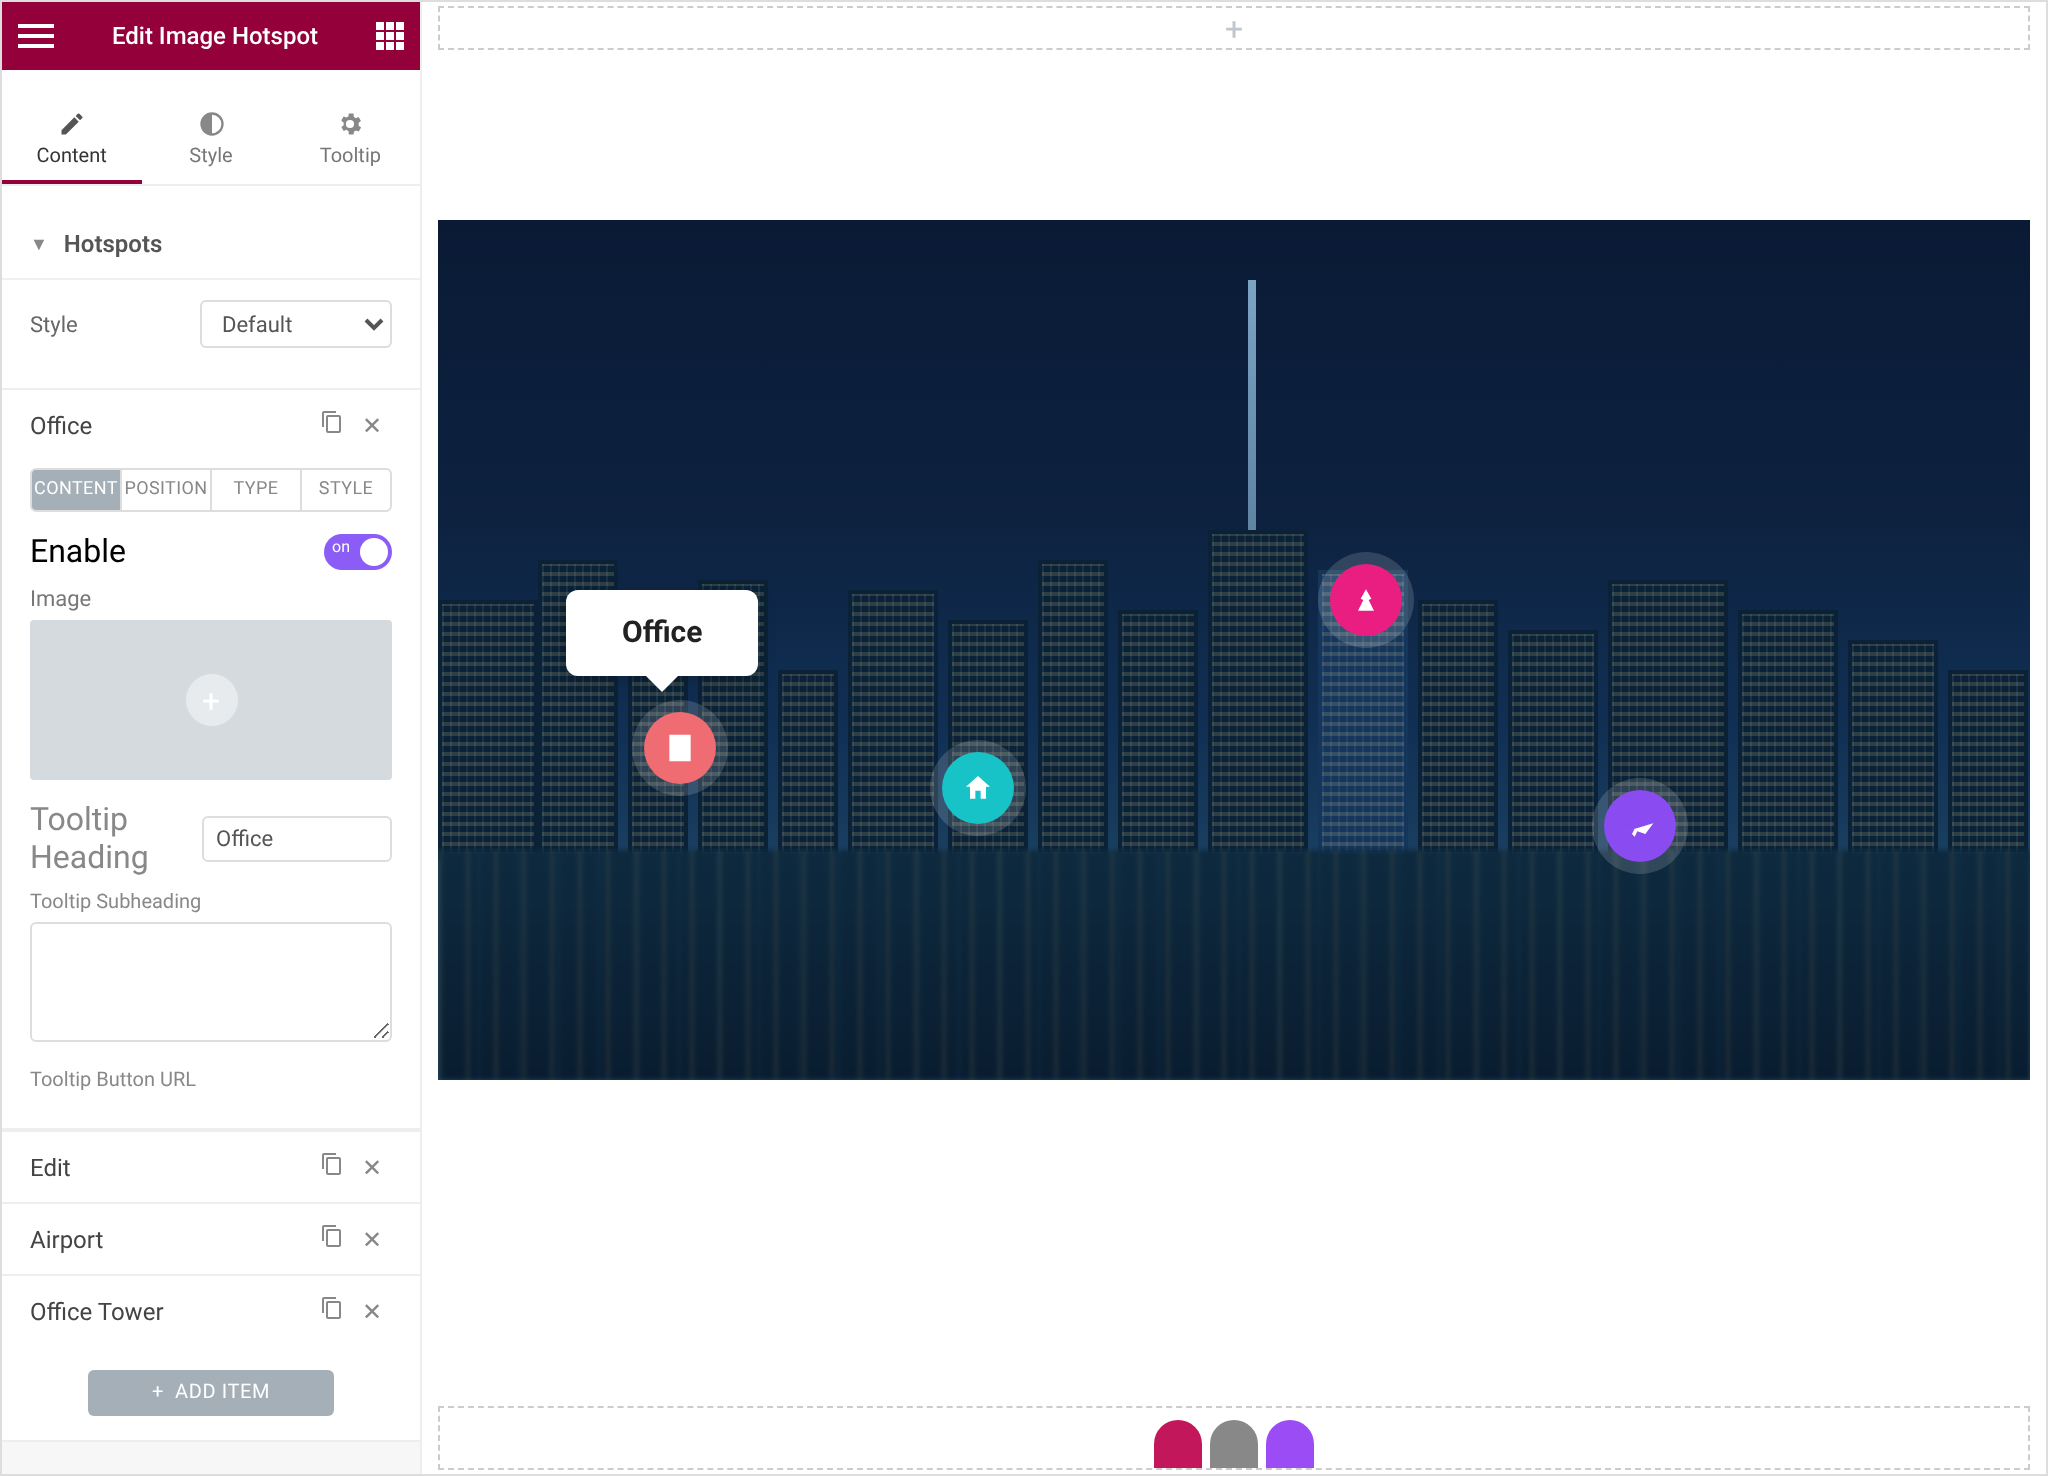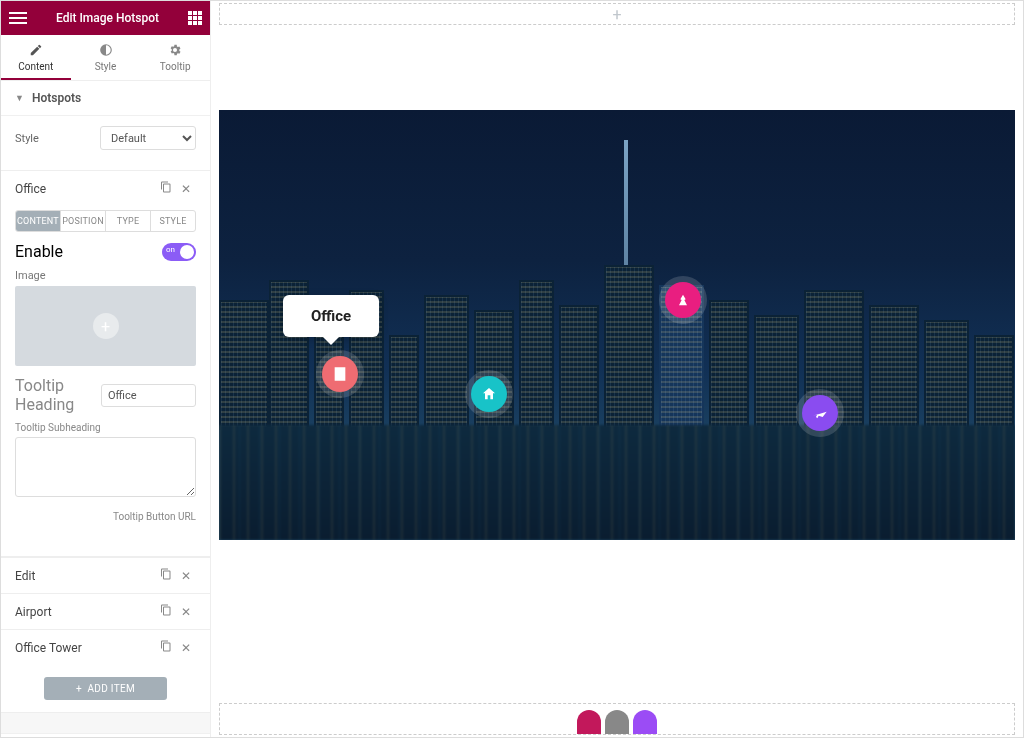--- a/index.html
+++ b/index.html
@@ -1,18 +1,18 @@
 <!DOCTYPE html>
 <html><head>
 <meta charset="utf-8">
 <style>
 * { box-sizing: border-box; margin: 0; padding: 0; font-family: -apple-system, BlinkMacSystemFont, "Segoe UI", Roboto, Helvetica, Arial, sans-serif; }
 body { background: #fff; width: 1024px; height: 738px; overflow: hidden; position: relative; border: 1px solid #ddd; }
 .app { display: flex; height: 100%; }
-.sidebar { width: 210px; flex-shrink: 0; display: flex; flex-direction: column; background: #fff; border-right: 1px solid #eee; }
+.sidebar { width: 210px; flex-shrink: 0; display: flex; flex-direction: column; background: #fff; border-right: 1px solid #eee; gap: 12px; }
 .sidebar-header { background: #93003a; color: #fff; display: flex; align-items: center; height: 34px; padding: 0 8px; font-size: 13px; }
 .sidebar-header .hamburger { width: 18px; display:flex; flex-direction:column; gap:3px; cursor:pointer; padding: 4px 0; }
 .sidebar-header .hamburger span { height:2px; background:#fff; display:block; }
 .sidebar-header .title { flex:1; text-align:center; font-weight:500; font-size:12px; }
 .sidebar-header .grid-icon { width:14px; height:14px; display:grid; grid-template-columns: repeat(3,1fr); grid-template-rows: repeat(3,1fr); gap:1px; cursor:pointer; }
 .sidebar-header .grid-icon span { background:#fff; }
 .tabs { display:flex; border-bottom:1px solid #eee; }
 .tab { flex:1; text-align:center; padding: 8px 0 6px; font-size:10px; color:#777; cursor:pointer; display:flex; flex-direction:column; align-items:center; gap:4px; }
 .tab.active { color:#333; border-bottom:2px solid #93003a; }
 .tab .ico { width:14px; height:14px; display:flex; align-items:center; justify-content:center; }
@@ -169,21 +169,21 @@
         <div class="image-drop">
           <div class="circle">+</div>
         </div>
         <div class="field-row">
           <label>Tooltip Heading</label>
           <input type="text" value="Office" style="">
         </div>
         <div style="font-size:10px;color:#888;margin-bottom:4px;">Tooltip Subheading</div>
         <textarea style=""></textarea>
         <div style="height:10px"></div>
-        <div style="font-size:10px;color:#888;margin-bottom:20px;text-align:right;">Tooltip Button URL</div>
+        <div style="font-size:10px;color:#888;margin-bottom:4px;">Tooltip Button URL</div>
       </div>
 
       <div id="other-items">
           <div class="item-head">
             <span class="name">Edit</span>
             <span class="iconbtn"><svg viewBox="0 0 24 24" width="12" height="12" fill="#888">
                 <path d="M16 1H4a2 2 0 00-2 2v14h2V3h12V1zm3 4H8a2 2 0 00-2 2v14a2 2 0 002 2h11a2 2 0 002-2V7a2 2 0 00-2-2zm0 16H8V7h11v14z"></path>
               </svg></span>
             <span class="iconbtn">✕</span>
           </div>

